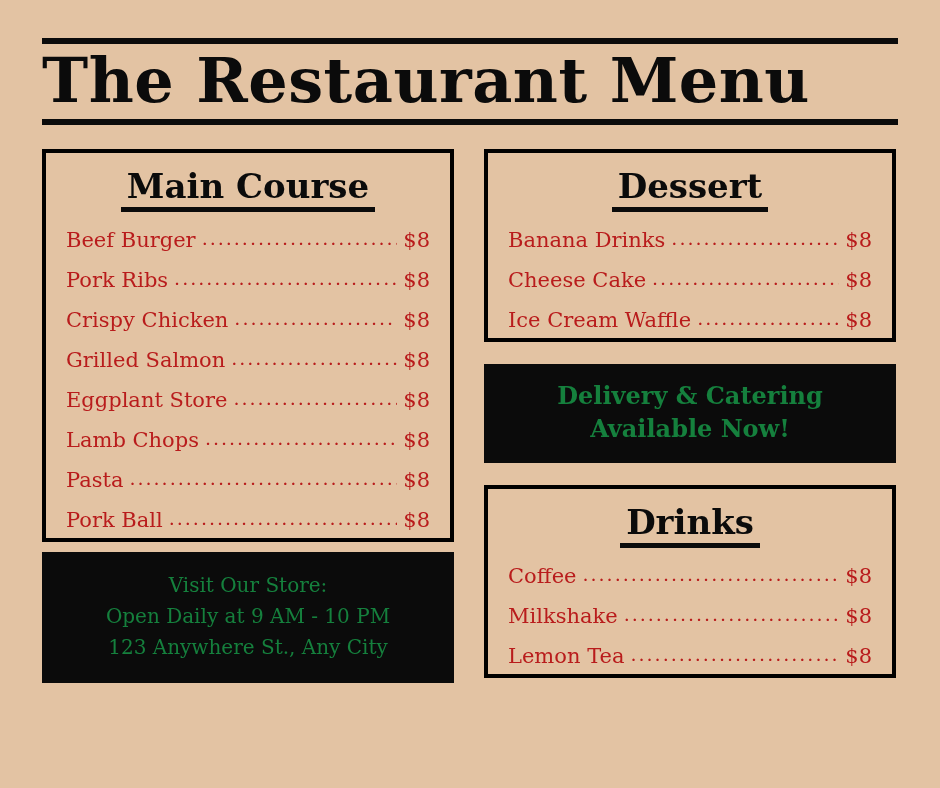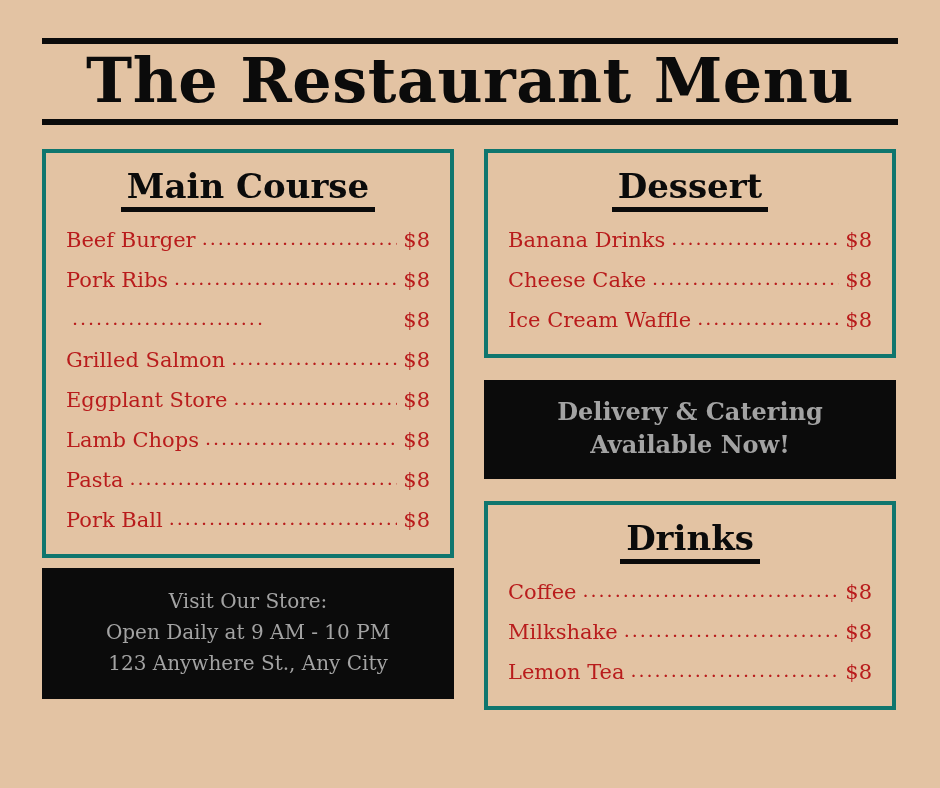--- a/index.html
+++ b/index.html
@@ -26,40 +26,39 @@
     border-top: 6px solid #0b0b0b;
     border-bottom: 6px solid #0b0b0b;
     padding: 4px 0 6px 0;
     margin-bottom: 24px;
   }
   .header-title {
     font-family: "DejaVu Serif", serif;
     font-weight: bold;
     font-size: 62px;
     line-height: 1.05;
-    text-align: center;
     color: #0b0b0b;
     letter-spacing: 0.5px;
     white-space: nowrap;
   }
 
   
   .columns {
     display: flex;
     gap: 30px;
     align-items: flex-start;
   }
   .col-left { width: 412px; flex: 0 0 412px; }
   .col-right { width: 412px; flex: 0 0 412px; }
 
   
   .menu-box {
-    border: 4px solid #0f766e;
+    border: 4px solid #000000;
     background: transparent;
-    padding: 14px 20px 20px 20px;
+    padding: 14px 20px 4px 20px;
     box-sizing: border-box;
   }
   .section-title {
     font-weight: bold;
     font-size: 34px;
     text-align: center;
     color: #0b0b0b;
     border-bottom: 5px solid #0b0b0b;
     display: inline-block;
     padding: 0 6px 1px 6px;
@@ -88,21 +87,21 @@
     letter-spacing: 2px;
     font-size: 19px;
     position: relative;
     top: -2px;
   }
   .item-price { flex: 0 0 auto; }
 
   
   .black-box {
     background: #0b0b0b;
-    color: #a3a3a3;
+    color: #15803d;
     text-align: center;
     box-sizing: border-box;
   }
   .promo-box {
     margin: 22px 0 22px 0;
     padding: 16px 10px 18px 10px;
   }
   .promo-line {
     font-weight: bold;
     font-size: 24px;
@@ -140,20 +139,21 @@
           <span class="item-name">Beef Burger</span>
           <span class="item-dots">...............................</span>
           <span class="item-price">$8</span>
         </div>
         <div class="item-row">
           <span class="item-name">Pork Ribs</span>
           <span class="item-dots">....................................</span>
           <span class="item-price">$8</span>
         </div>
         <div class="item-row">
+          <span class="item-name">Crispy Chicken</span>
           <span class="item-dots">........................</span>
           <span class="item-price">$8</span>
         </div>
         <div class="item-row">
           <span class="item-name">Grilled Salmon</span>
           <span class="item-dots">.........................</span>
           <span class="item-price">$8</span>
         </div>
         <div class="item-row">
           <span class="item-name">Eggplant Store</span>

